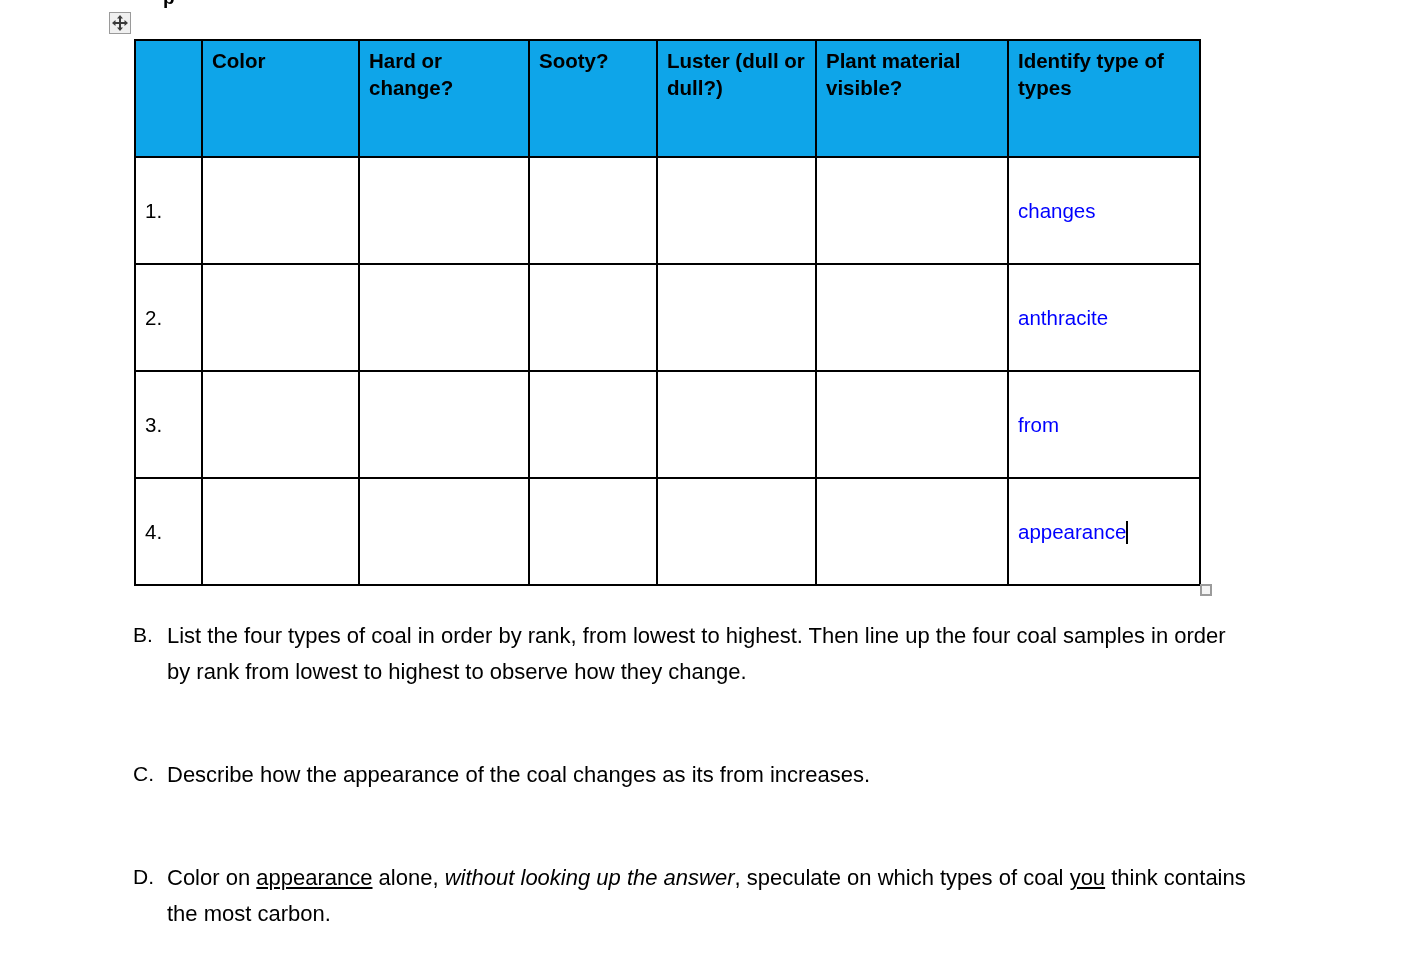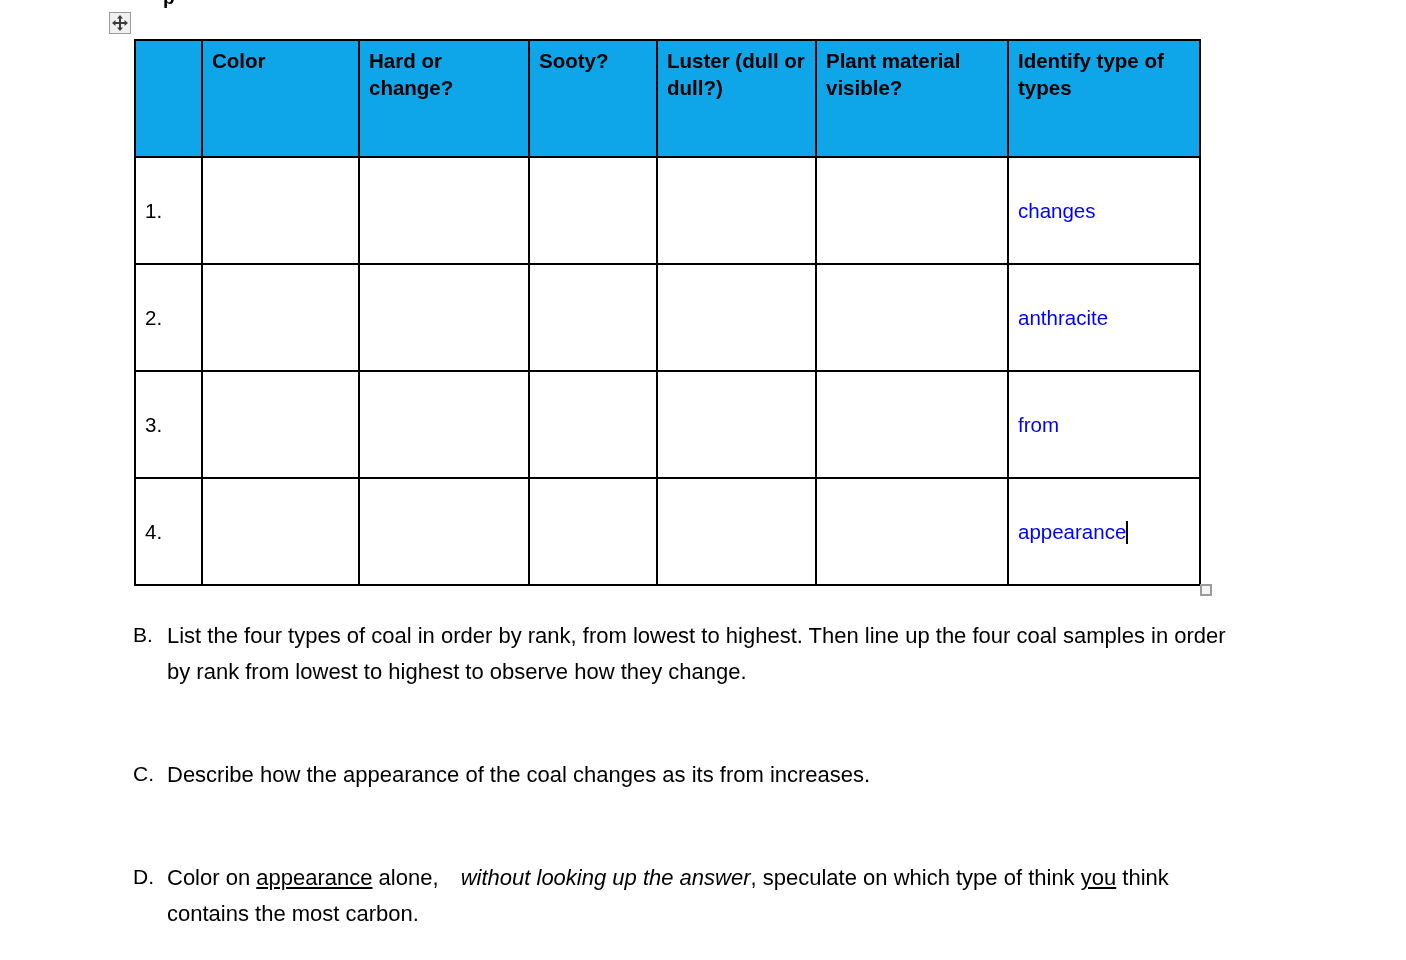--- a/index.html
+++ b/index.html
@@ -132,21 +132,21 @@
   .q-label {
     width: 34px;
     flex: 0 0 34px;
     font-size: 21px;
   }
   .q-text {
     flex: 1 1 auto;
     font-size: 22px;
   }
   .q-text u { text-decoration: underline; }
-  .q-text i { font-style: italic; margin-left: 16px; }
+  .q-text i { font-style: italic; }
   #q-b { margin-bottom: 0; }
   #q-c { margin-top: 68px; }
   #q-d { margin-top: 67px; }
 </style>
 </head>
 <body>
 
 <div id="top-text-sliver">p</div>
 
 <div id="table-move-handle">
@@ -227,16 +227,16 @@
     <div class="q-text">List the four types of coal in order by rank, from lowest to highest. Then line up the four coal samples in order by rank from lowest to highest to observe how they change.</div>
   </div>
 
   <div class="q-item" id="q-c">
     <div class="q-label">C.</div>
     <div class="q-text">Describe how the appearance of the coal changes as its from increases.</div>
   </div>
 
   <div class="q-item" id="q-d">
     <div class="q-label">D.</div>
-    <div class="q-text" id="q-d-text"><span>Color on </span><u>appearance</u><span> alone, </span><i>without looking up the answer</i><span>, speculate on which type of think </span><u>you</u><span> think contains the most carbon.</span></div>
+    <div class="q-text" id="q-d-text"><span>Color on </span><u>appearance</u><span> alone, </span><i>without looking up the answer</i><span>, speculate on which types of coal </span><u>you</u><span> think contains the most carbon.</span></div>
   </div>
 
 </div>
 
 </body></html>

